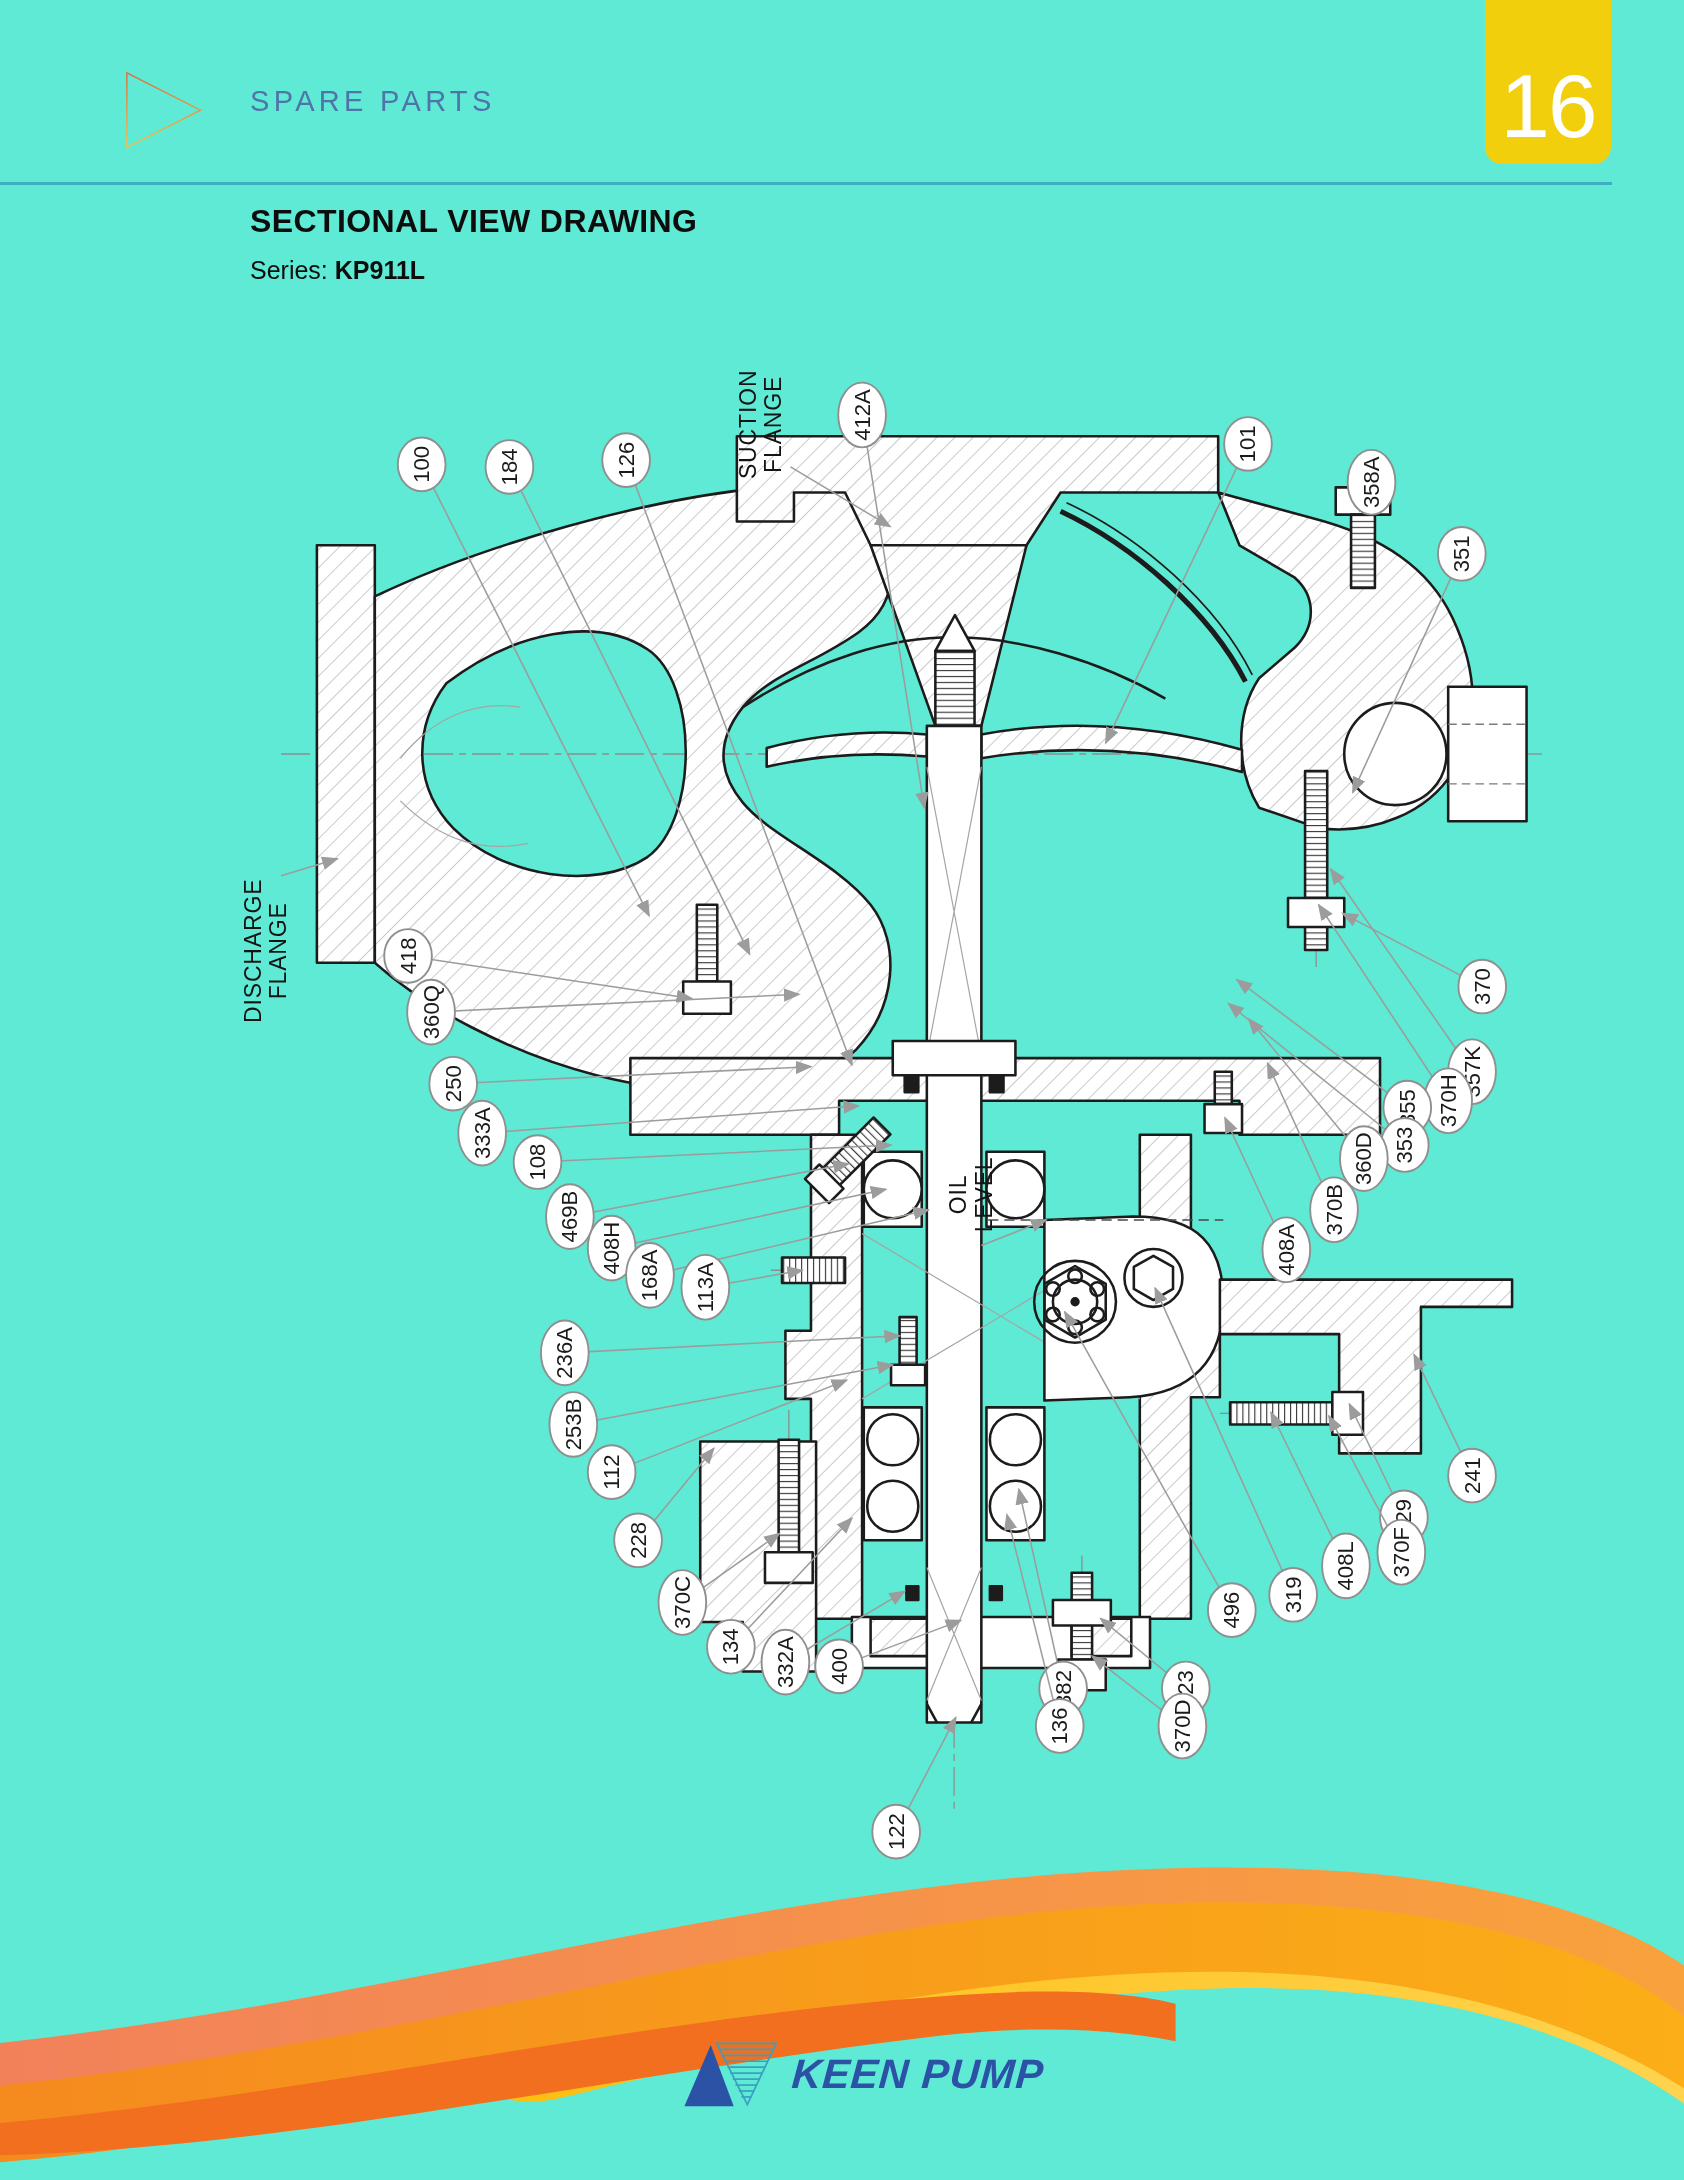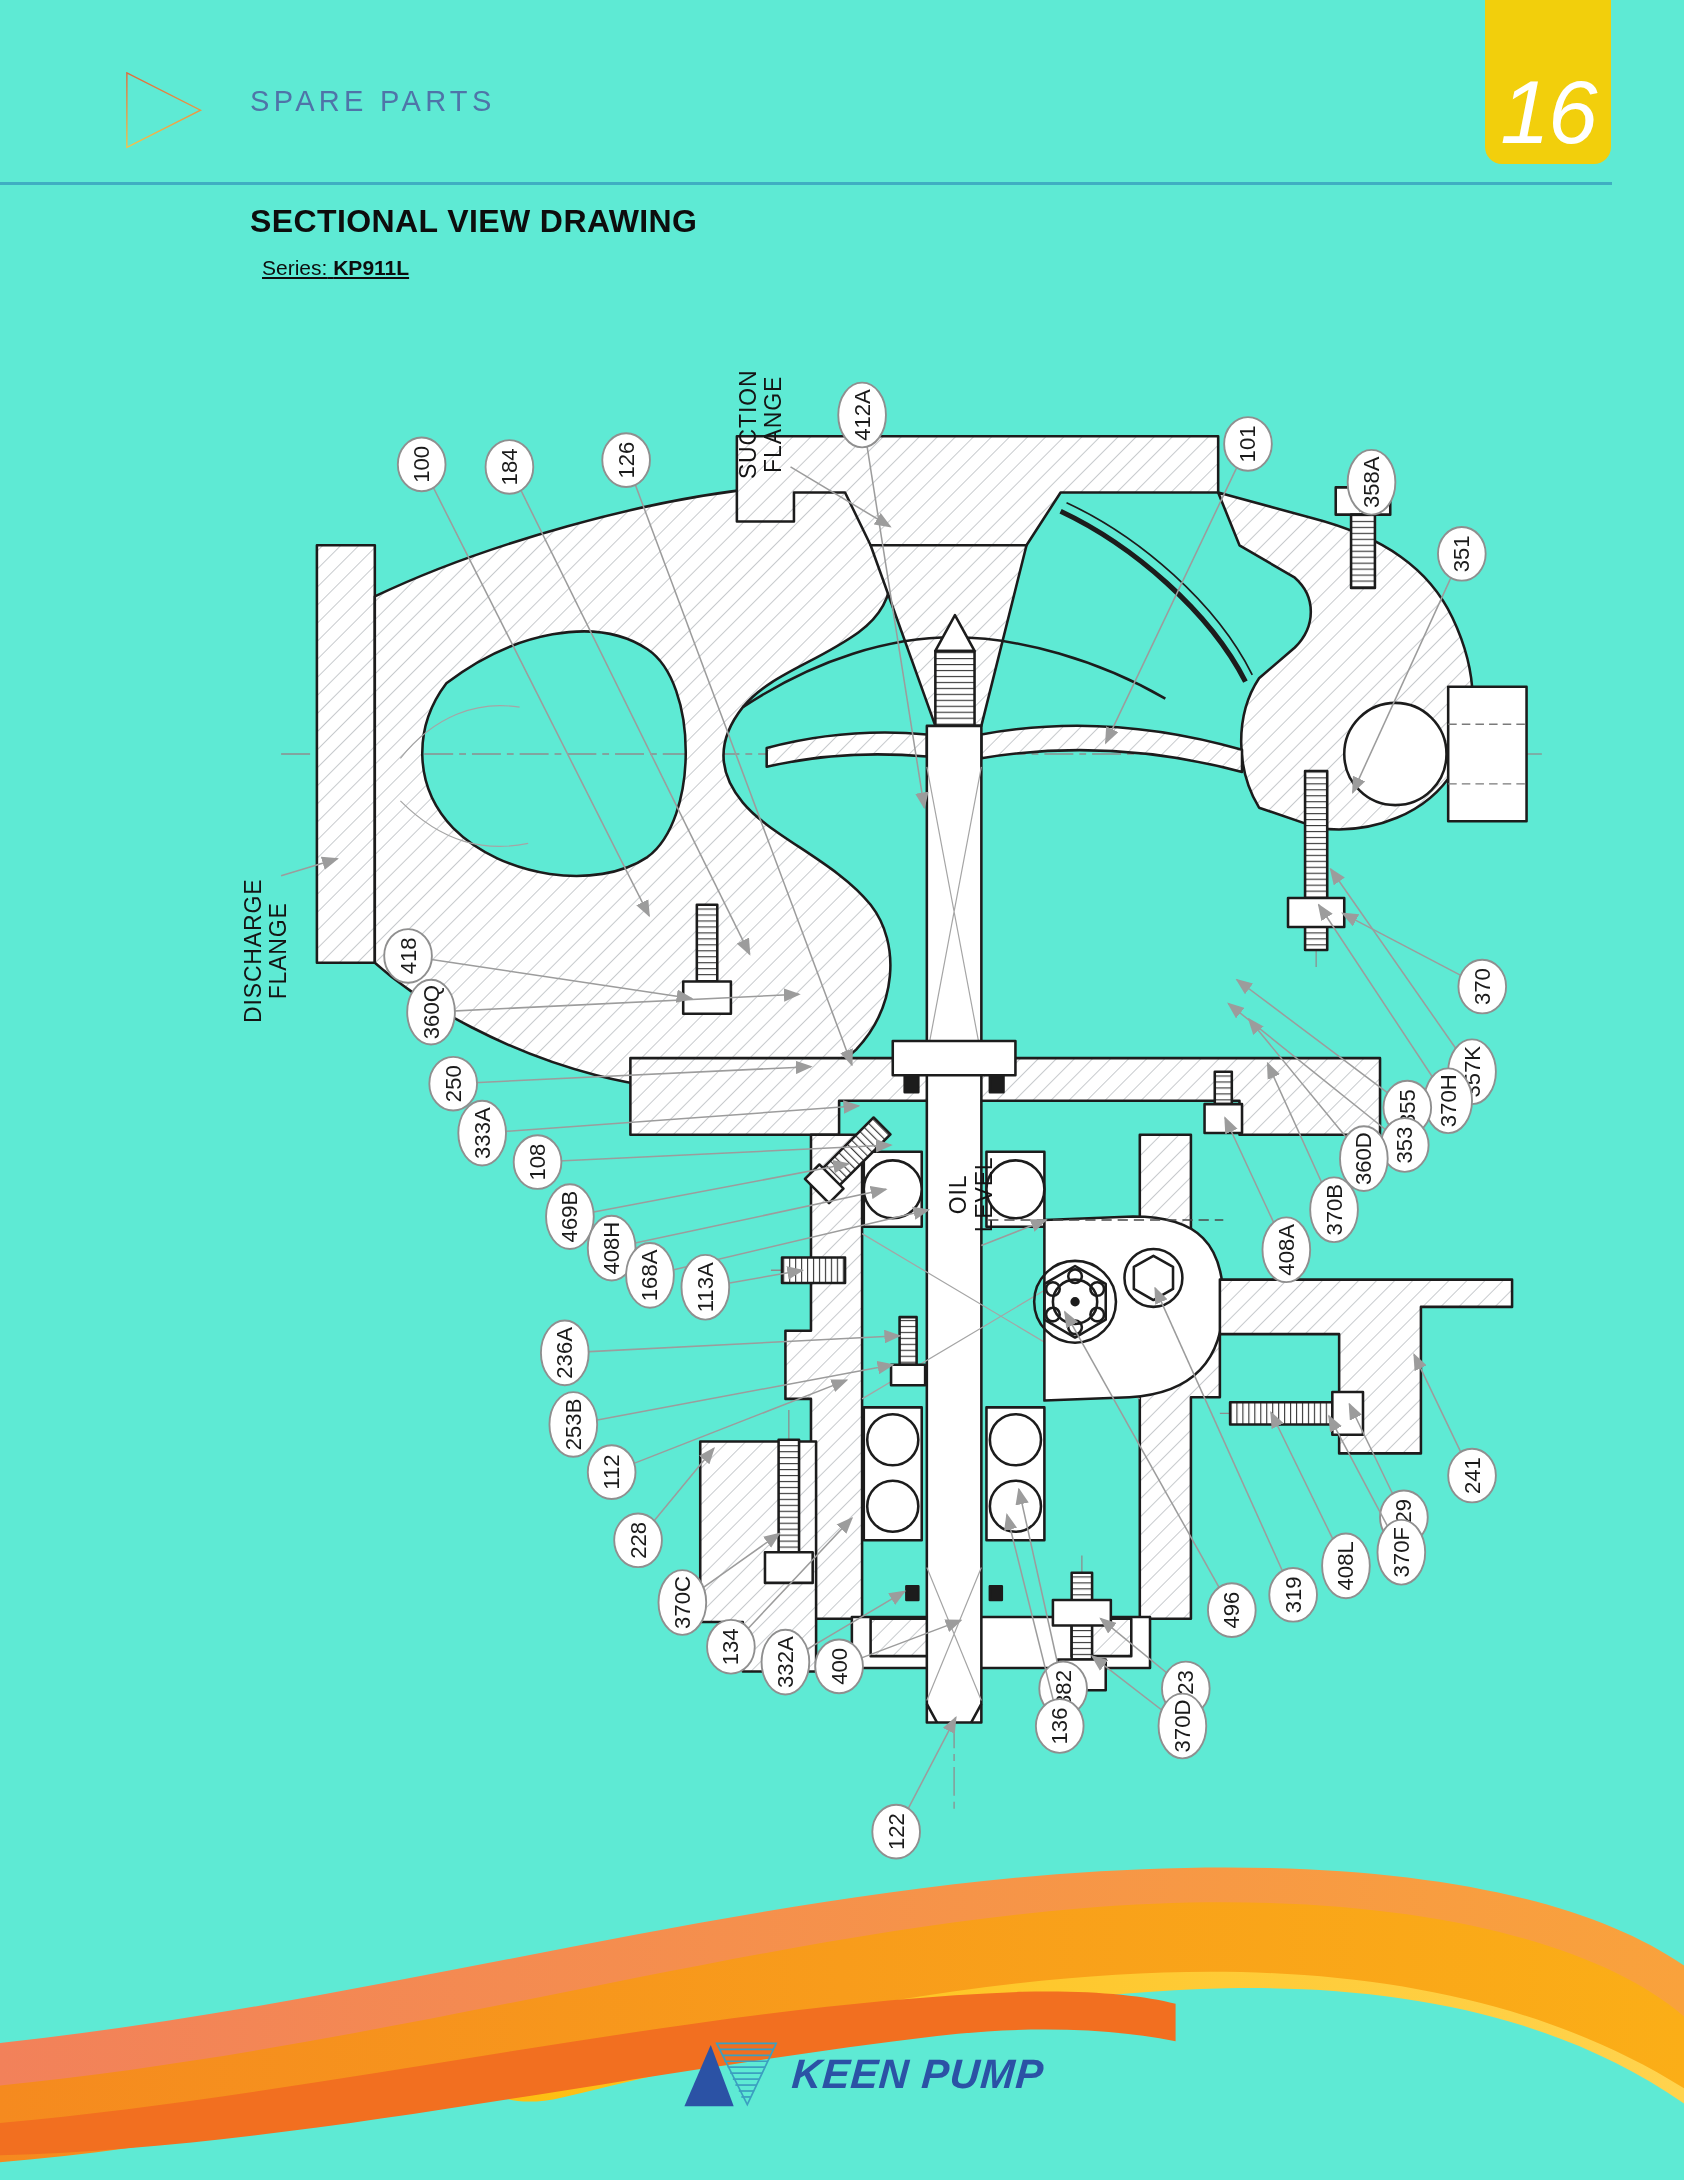--- a/index.html
+++ b/index.html
@@ -5,26 +5,26 @@
   html,body{margin:0;padding:0;background:#e8e8e8;}
   .page{position:relative;width:1685px;height:2181px;background:#5eead4;overflow:hidden;
         font-family:"Liberation Sans",sans-serif;}
   
   .hdr-icon{position:absolute;left:126px;top:72px;width:78px;height:78px;}
   .hdr-label{position:absolute;left:250px;top:85px;font-size:29px;font-weight:400;
              letter-spacing:4.3px;color:#4f74a8;}
   .page-tab{position:absolute;left:1485px;top:0;width:126px;height:164px;background:#f2cf0c;
             border-radius:0 0 17px 17px;display:flex;align-items:flex-end;justify-content:center;}
   .page-tab span{color:#ffffff;font-size:89px;line-height:1;font-weight:400;
-                 letter-spacing:-1.7px;padding-bottom:7px;font-style:italic;}
+                 letter-spacing:-1.7px;padding-bottom:13px;}
   .teal-rule{position:absolute;left:0;top:182px;width:1612px;height:3.4px;background:#3faec2;}
   
   .title{position:absolute;left:250px;top:203px;font-size:32px;font-weight:700;color:#0d0d0d;
          letter-spacing:0.4px;}
-  .series{position:absolute;left:262px;top:256px;font-size:21px;color:#0d0d0d;text-decoration:underline;}
+  .series{position:absolute;left:250px;top:256px;font-size:25px;color:#0d0d0d;}
   .series b{font-weight:700;}
   
   .dwg{position:absolute;left:0;top:0;width:1685px;height:2181px;}
   .bubble{fill:#ffffff;stroke:#8f8f8f;stroke-width:2.2;}
   .bubble-label{font:26px "Liberation Sans",sans-serif;fill:#1a1a1a;text-anchor:middle;
                 dominant-baseline:central;}
   .leader{stroke:#9c9c9c;stroke-width:1.8;fill:none;}
   .annot{font:27px "Liberation Sans",sans-serif;fill:#141414;text-anchor:middle;letter-spacing:1px;}
   .cl{stroke:#8d8d8d;stroke-width:1.5;stroke-dasharray:34 7 8 7;fill:none;}
   .thin{stroke:#a5a5a5;stroke-width:1.4;fill:none;}

